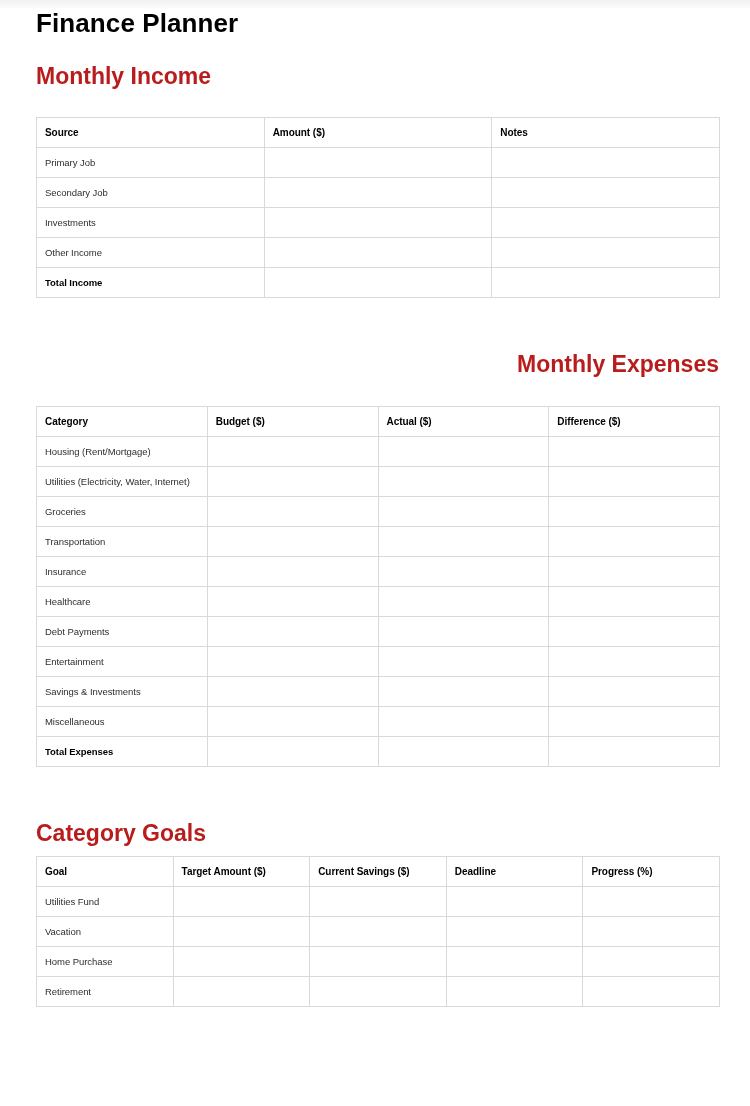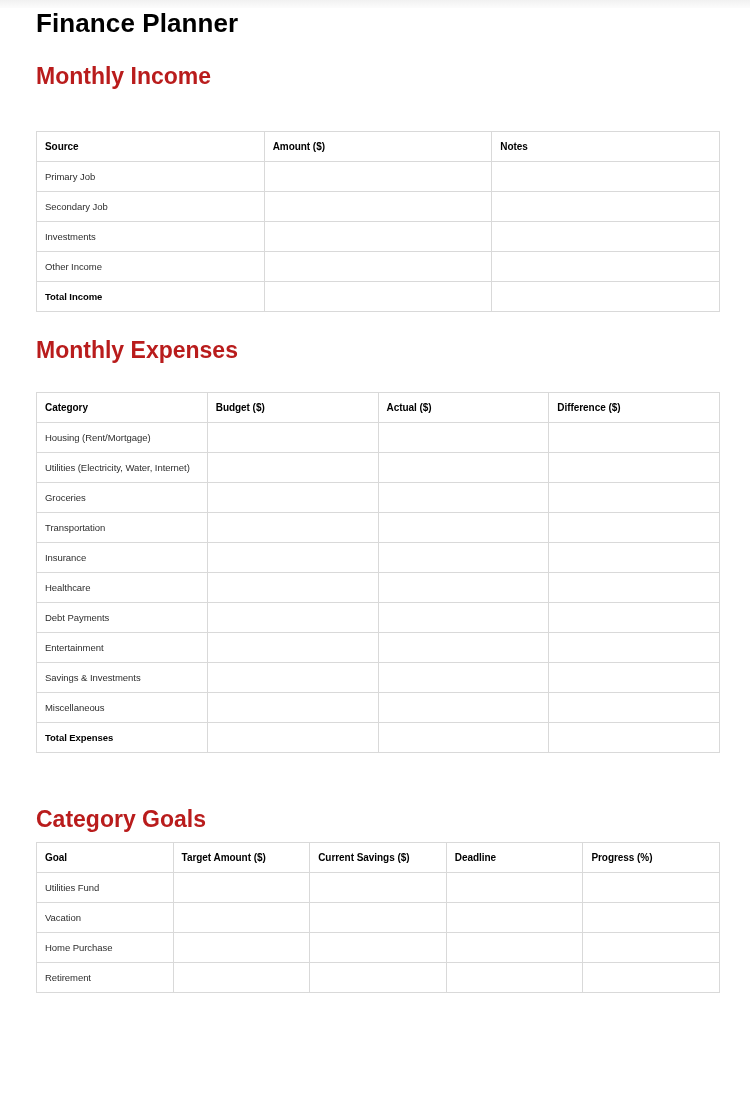--- a/index.html
+++ b/index.html
@@ -26,23 +26,23 @@
     color: #000000;
     letter-spacing: 0.1px;
   }
   h2 {
     font-size: 23px;
     line-height: 1.2;
     font-weight: 700;
     color: #b91c1c;
   }
   .sec-income h2   { margin-top: 24px; }
-  .sec-expenses h2 { margin-top: 25px; }
+  .sec-expenses h2 { margin-top: 53px; text-align: right; }
   .sec-savings h2  { margin-top: 53px; }
-  .sec-income table   { margin-top: 40px; }
+  .sec-income table   { margin-top: 26px; }
   .sec-expenses table { margin-top: 28px; }
   .sec-savings table  { margin-top: 8px; }
   table {
     width: 684px;
     border-collapse: collapse;
     table-layout: fixed;
   }
   th, td {
     border: 1px solid #d9d9d9;
     height: 30px;

